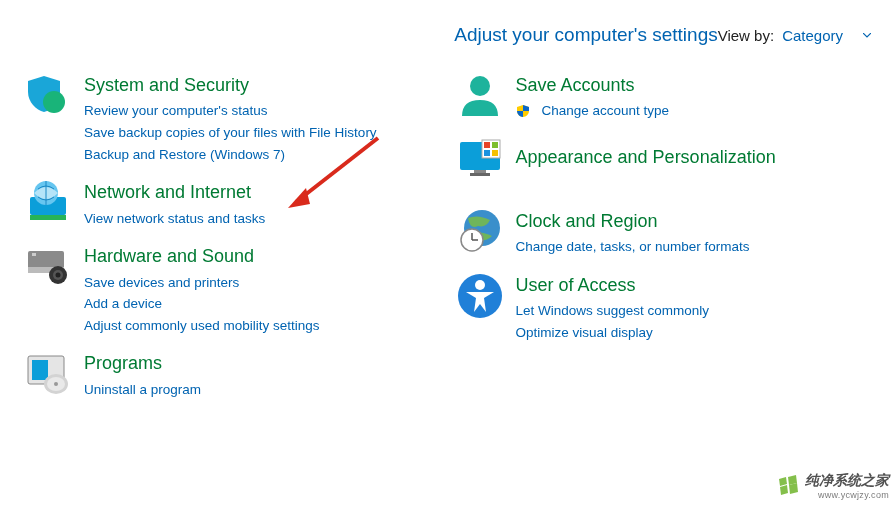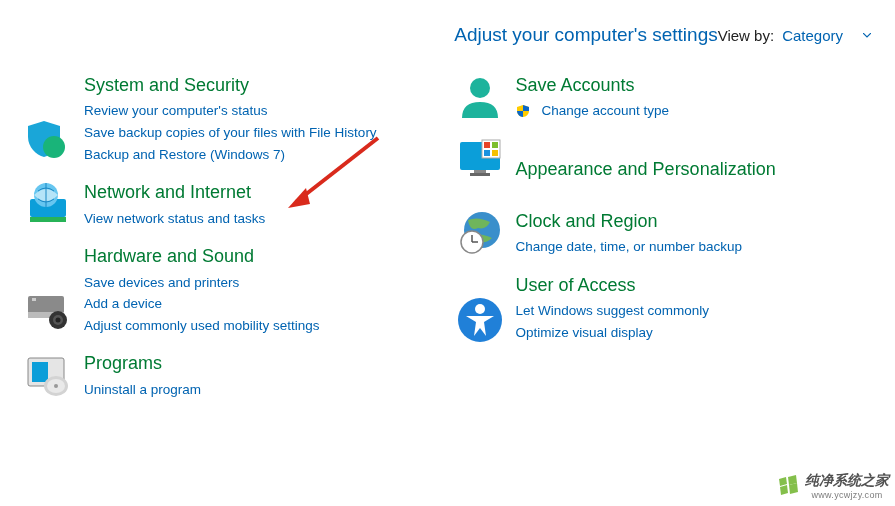--- a/index.html
+++ b/index.html
@@ -40,21 +40,20 @@
       display: flex;
       padding: 10px 24px 0 24px;
       gap: 16px;
     }
     .col { flex: 1; }
     .col-left { max-width: 420px; }
     .category {
       display: flex;
       gap: 12px;
       margin-bottom: 14px;
-      align-items: flex-end;
     }
     .cat-icon {
       width: 48px;
       height: 48px;
       flex-shrink: 0;
       display: flex;
       align-items: flex-start;
       justify-content: center;
     }
     .cat-body { padding-top: 2px; }
@@ -97,21 +96,21 @@
       right: 6px;
       bottom: 6px;
       display: flex;
       align-items: center;
       gap: 6px;
       opacity: 0.85;
     }
     .watermark-text {
       display: flex;
       flex-direction: column;
-      align-items: center;
+      align-items: flex-end;
     }
     .wm-top {
       font-size: 14px;
       font-weight: bold;
       color: #333;
       font-style: italic;
     }
     .wm-sub {
       font-size: 9px;
       color: #666;
@@ -251,21 +250,21 @@
           <circle cx="26" cy="20" r="18" fill="#3a8fcb"></circle>
           <path d="M12 10 Q22 6 34 12 Q30 20 22 18 Q14 22 12 10" fill="#6fb55b"></path>
           <path d="M16 26 Q24 22 36 28 Q30 34 20 32 Q14 30 16 26" fill="#6fb55b"></path>
           <circle cx="16" cy="32" r="11" fill="#fff" stroke="#888" stroke-width="1.5"></circle>
           <line x1="16" y1="32" x2="16" y2="25" stroke="#555" stroke-width="1.5"></line>
           <line x1="16" y1="32" x2="22" y2="32" stroke="#555" stroke-width="1.5"></line>
         </svg>
       </div>
       <div class="cat-body">
         <span class="cat-title">Clock and Region</span>
-        <span class="cat-link">Change date, time, or number backup</span>
+        <span class="cat-link">Change date, tasks, or number formats</span>
       </div>
     </div>
 
     <div class="category">
       <div class="cat-icon">
         <svg width="48" height="48" viewBox="0 0 48 48">
           <circle cx="24" cy="24" r="22" fill="#2080d8"></circle>
           <circle cx="24" cy="13" r="5" fill="#fff"></circle>
           <path d="M10 20 L38 20 L28 26 L30 40 L24 32 L18 40 L20 26 Z" fill="#fff"></path>
         </svg>

